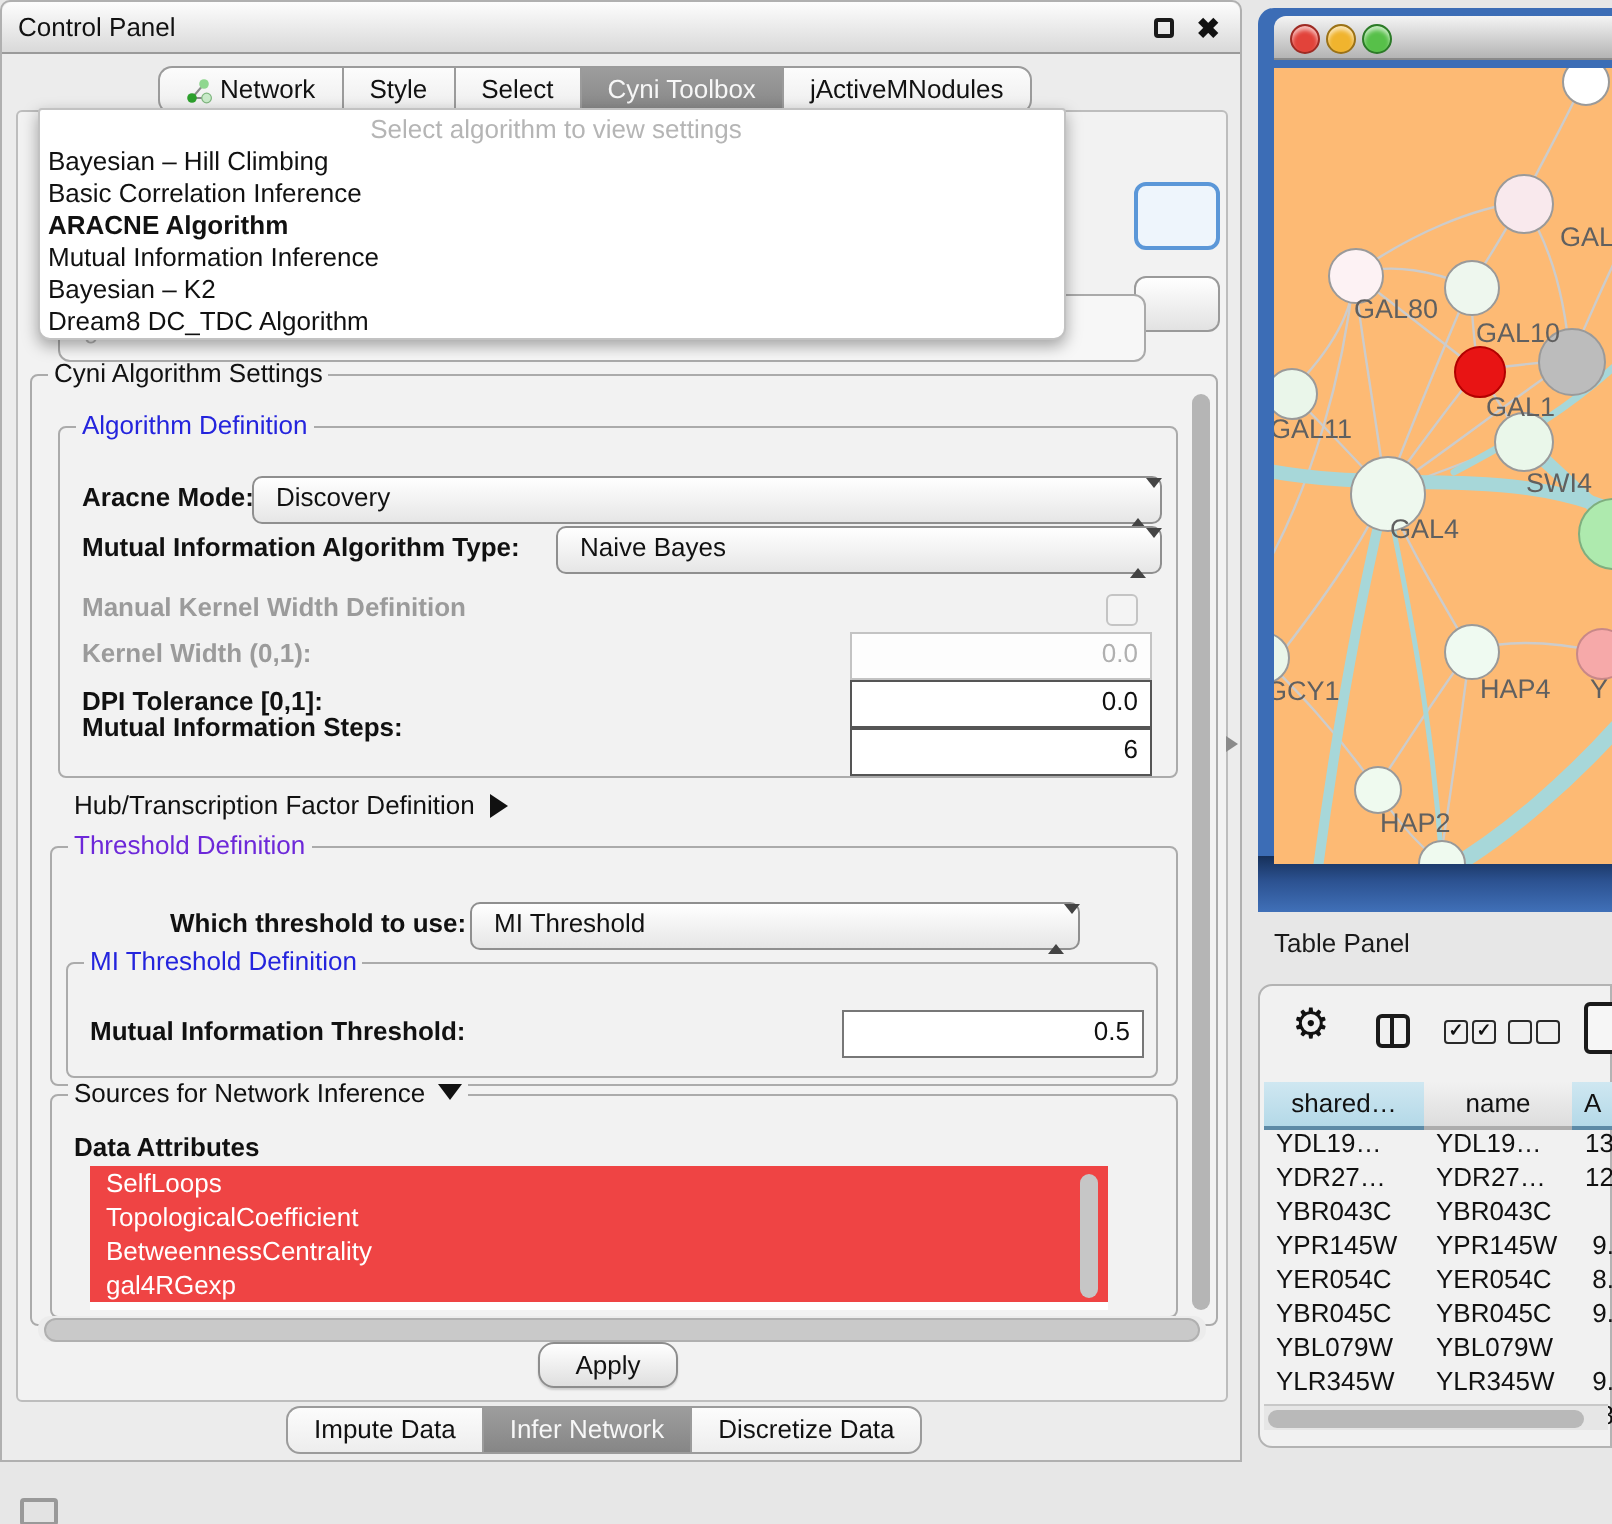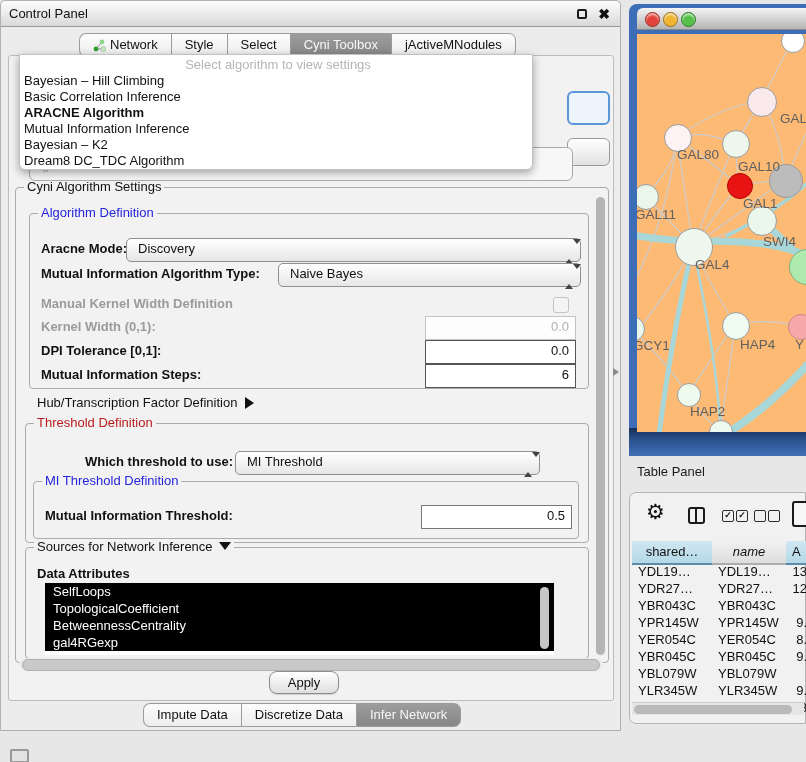--- a/index.html
+++ b/index.html
@@ -29,36 +29,36 @@
   
   .obscured{z-index:5;}
   .ob-focus{left:566px;top:90px;width:43px;height:34px;border:2px solid #5b97d8;border-radius:6px;background:#eef5fc;}
   .ob-btn{left:566px;top:137px;width:43px;height:28px;border:1px solid #9a9a9a;border-radius:6px;background:linear-gradient(#fff,#e2e2e2);}
   .ob-combo{left:28px;top:146px;width:544px;height:34px;border:1px solid #aaa;border-radius:6px;background:#f7f7f7;
     color:#b3b3b3;line-height:34px;padding-left:12px;}
   
   .fs{border:1px solid #ababab;border-radius:4px;background:#f2f2f2;}
   .legend{position:absolute;top:-8px;left:8px;background:#f2f2f2;padding:0 3px;font-size:13px;line-height:14px;white-space:nowrap;}
   .lg-blue{color:#2424dd;}
-  .lg-green{color:#b91c1c;}
+  .lg-green{color:#6d28d9;}
   .lbl{position:absolute;font-weight:bold;font-size:13px;line-height:22px;white-space:nowrap;}
   .lbl-dis{color:#9b9b9b;}
   .combo{position:absolute;border:1px solid #8f8f8f;border-radius:5px;background:linear-gradient(#ffffff,#e6e6e6);
     line-height:20px;padding-left:11px;font-size:13px;}
   .stepper{position:absolute;right:6px;top:3px;width:9px;}
   .st-up{width:0;height:0;border-left:4px solid transparent;border-right:4px solid transparent;border-bottom:5px solid #444;margin-bottom:2px;}
   .st-dn{width:0;height:0;border-left:4px solid transparent;border-right:4px solid transparent;border-top:5px solid #444;}
   .field{position:absolute;background:#fff;border:1px solid #555;text-align:right;padding-right:6px;line-height:20px;font-size:13px;}
   .field-dis{border:1px solid #c3c3c3;color:#b0b0b0;background:#fdfdfd;}
   .checkbox{position:absolute;width:14px;height:14px;border:1px solid #c4c4c4;border-radius:3px;background:#f4f4f4;}
   .vscroll{position:absolute;width:9px;background:#b5b5b5;border-radius:5px;}
   .hscroll-track{position:absolute;background:#ececec;border-radius:6px;}
   .hscroll-thumb{position:absolute;background:#c9c9c9;border:1px solid #b0b0b0;border-radius:6px;}
   .attr-list{position:absolute;background:#fff;overflow:hidden;}
-  .attr-item{height:17px;line-height:17px;background:#000000;color:#fff;padding-left:8px;font-size:13px;}
+  .attr-item{height:17px;line-height:17px;background:#ef4444;color:#fff;padding-left:8px;font-size:13px;}
   .apply-btn{left:268px;top:670px;width:70px;height:23px;border:1px solid #8d8d8d;border-radius:8px;
     background:linear-gradient(#ffffff,#dfdfdf);text-align:center;line-height:21px;font-size:13px;box-shadow:0 1px 1px rgba(0,0,0,.15);}
   .tri-right{display:inline-block;width:0;height:0;border-top:6px solid transparent;border-bottom:6px solid transparent;border-left:9px solid #111;margin-left:8px;vertical-align:-2px;}
   .tri-down{display:inline-block;width:0;height:0;border-left:6px solid transparent;border-right:6px solid transparent;border-top:8px solid #111;margin-left:6px;vertical-align:1px;}
   
   #net-window{left:629px;top:4px;width:177px;height:452px;background:#3c6db6;border-radius:8px 0 0 8px;}
   .net-titlebar{left:8px;top:4px;width:169px;height:22px;background:linear-gradient(#f4f4f4,#b4b4b4);
     border-bottom:1px solid #8a8a8a;border-radius:6px 0 0 0;}
   .tl{position:absolute;width:13px;height:13px;border-radius:50%;top:4px;box-shadow:inset 0 2px 2px rgba(255,255,255,.65);}
   .tl-red{left:8px;background:#e2433a;border:1px solid #9d2b24;}
@@ -71,21 +71,21 @@
   
   .tp-title{left:637px;top:464px;font-size:13px;color:#1a1a1a;}
   #table-panel{left:629px;top:492px;width:177px;height:232px;background:#f1f1f1;border:1px solid #b3b3b3;border-radius:7px 0 0 7px;}
   .gear{left:16px;top:7px;font-size:21px;color:#111;}
   .colicon{left:58px;top:14px;width:17px;height:17px;border:2px solid #1a1a1a;border-radius:3px;}
   .colicon:after{content:"";position:absolute;left:5px;top:0;width:2px;height:13px;background:#1a1a1a;}
   .cbx{position:absolute;width:10px;height:10px;border:1.5px solid #2a2a2a;border-radius:2px;font-size:9px;line-height:9px;text-align:center;font-weight:bold;}
   .docicon{left:162px;top:8px;width:20px;height:26px;border:2px solid #1a1a1a;border-radius:3px;background:#f6f6f6;}
   .th{position:absolute;top:48px;height:22px;line-height:21px;text-align:center;font-size:13px;border-right:1px solid #9fb4bd;}
   .th-blue{background:linear-gradient(#cfe7f1,#b4d9e8);border-bottom:2px solid #5d8aa6;}
-  .th-gray{background:linear-gradient(#f1f1f1,#ddd);border-bottom:2px solid #adadad;border-right:1px solid #b5b5b5;font-style:italic;}
+  .th-gray{background:linear-gradient(#f1f1f1,#ddd);border-bottom:2px solid #adadad;border-right:1px solid #b5b5b5;}
   #table-body{position:absolute;left:2px;top:70px;width:175px;}
   .trow{display:flex;height:17px;line-height:17px;font-size:13px;}
   .td1{width:80px;padding-left:6px;box-sizing:border-box;overflow:hidden;white-space:nowrap;}
   .td2{width:74px;padding-left:6px;box-sizing:border-box;overflow:hidden;white-space:nowrap;}
   .td3{width:21px;padding-left:4px;box-sizing:border-box;overflow:hidden;white-space:nowrap;text-align:right;}
   .tp-hscroll{left:2px;top:209px;width:172px;height:13px;background:#e6e6e6;border-top:1px solid #c8c8c8;}
   .tp-thumb{left:2px;top:2px;width:158px;height:9px;background:#b9b9b9;border-radius:5px;}
   .mini-icon{left:10px;top:749px;width:19px;height:14px;border:2px solid #999;border-radius:2px;background:#e3e3e3;}
   .pane-handle{left:613px;top:368px;width:0;height:0;border-top:4px solid transparent;border-bottom:4px solid transparent;border-left:6px solid #8a8a8a;}
 </style>
@@ -159,21 +159,21 @@
   <div class="combo" style="left:277px;top:262px;width:290px;height:22px;">
     <span>Naive Bayes</span>
     <span class="stepper"><span class="st-up"></span><span class="st-dn"></span></span>
   </div>
   <span class="lbl lbl-dis" style="left:40px;top:292px;">Manual Kernel Width Definition</span>
   <div class="checkbox" style="left:552px;top:296px;"></div>
   <span class="lbl lbl-dis" style="left:40px;top:315px;">Kernel Width (0,1):</span>
   <div class="field field-dis" style="left:424px;top:315px;width:143px;height:22px;">0.0</div>
   <span class="lbl" style="left:40px;top:339px;">DPI Tolerance [0,1]:</span>
   <div class="field" style="left:424px;top:339px;width:143px;height:22px;">0.0</div>
-  <span class="lbl" style="left:40px;top:363px;">Mutual Information Steps:</span>
+  <span class="lbl" style="left:40px;top:352px;">Mutual Information Steps:</span>
   <div class="field" style="left:424px;top:363px;width:143px;height:22px;">6</div>
 
   <div class="abs" style="left:36px;top:394px;font-size:13px;">
     <span>Hub/Transcription Factor Definition</span><span class="tri-right"></span>
   </div>
 
   <div class="abs fs" style="left:24px;top:422px;width:564px;height:120px;">
     <span class="legend lg-green">Threshold Definition</span>
   </div>
   <span class="lbl" style="left:84px;top:450px;">Which threshold to use:</span>
@@ -202,25 +202,25 @@
   <div class="hscroll-track" style="left:18px;top:657px;width:584px;height:13px;">
     <div class="hscroll-thumb" style="left:3px;top:1px;width:576px;height:10px;"></div>
   </div>
 
   <div class="abs apply-btn">Apply</div>
 
   <div class="abs tabbar" style="left:142px;top:702px;">
     <div class="tab">
         <span>Impute Data</span>
       </div>
-    <div class="tab">
-        <span>Discretize Data</span>
-      </div>
     <div class="tab sel">
         <span>Infer Network</span>
+      </div>
+    <div class="tab">
+        <span>Discretize Data</span>
       </div>
   </div>
 </div>
 
 <div class="abs pane-handle"></div>
 
 <div class="abs" id="net-window">
   <div class="abs net-footer"></div>
   <div class="abs net-titlebar">
     <div class="tl tl-red"></div>

